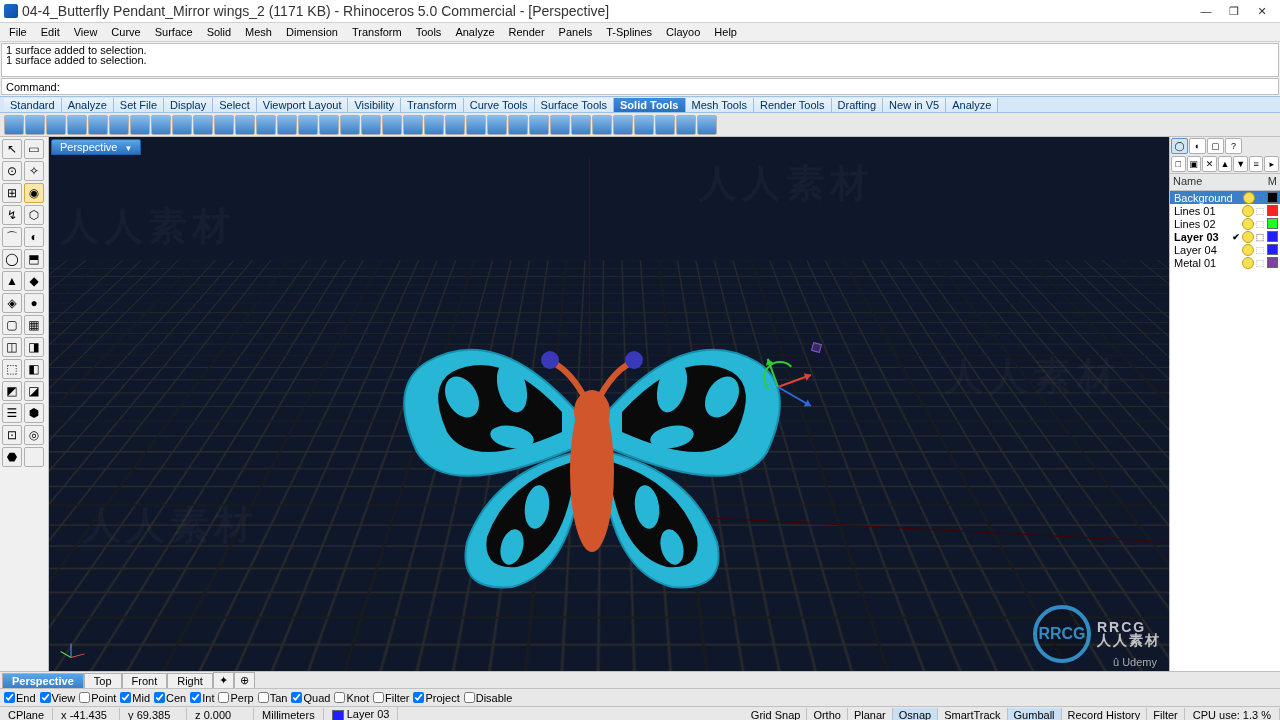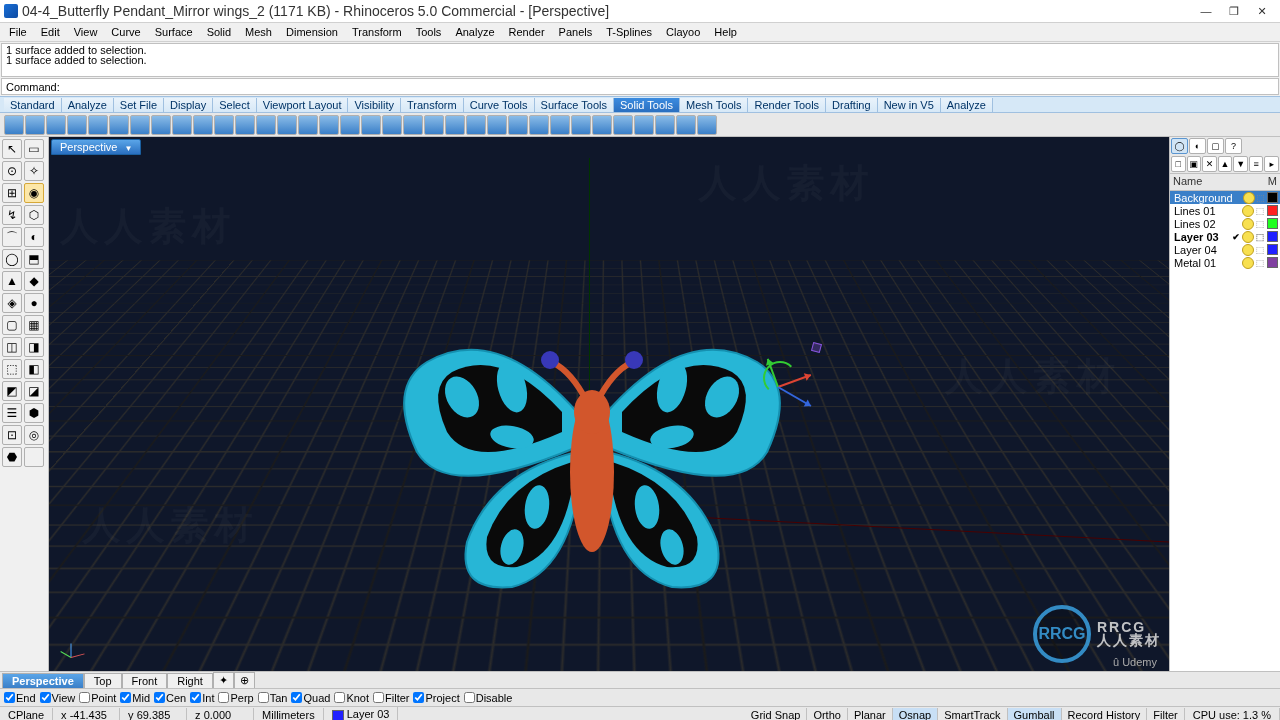--- a/index.html
+++ b/index.html
@@ -10,21 +10,21 @@
 .win-btn{width:28px;height:20px;display:flex;align-items:center;justify-content:center;cursor:pointer;font-size:11px;color:#333}
 .win-btn.close{background:none}
 .menubar{height:18px;background:#f0f0f0;display:flex;align-items:center;padding:0 2px;font-size:11px;border-bottom:1px solid #d0d0d0}
 .menu-item{padding:1px 7px;cursor:default}
 .cmdhist{background:#fff;border:1px solid #c0c0c0;margin:1px;padding:1px 4px;font-size:11px;color:#000;height:30px;overflow:hidden;line-height:10px}
 .cmdline{background:#fff;border:1px solid #c0c0c0;margin:0 1px 1px 1px;padding:1px 4px;font-size:11px;display:flex;align-items:center;height:13px}
 .cmdline-label{margin-right:16px}
 .cmdline-input{border:none;outline:none;flex:1;font-size:11px}
 .tabs-row{height:15px;background:#d6e8f7;display:flex;align-items:center;padding-left:4px;font-size:11px;border-top:1px solid #a0c0e0;border-bottom:1px solid #a0c0e0}
 .ttab{padding:1px 6px;border-right:1px solid #a0c0e0;cursor:default;color:#003366;background:linear-gradient(#eaf3fb,#d6e8f7)}
-.ttab.active{background:linear-gradient(#3c8ce0,#2a6fc0);color:#fff;font-weight:normal}
+.ttab.active{background:linear-gradient(#3c8ce0,#2a6fc0);color:#fff;font-weight:bold}
 .toolbar-row{height:21px;background:#e8e8e8;display:flex;align-items:center;gap:1px;padding:1px 4px;border-bottom:1px solid #c0c0c0}
 .tbtn{width:18px;height:18px;border:1px solid #b0b0b0;border-radius:2px;background:linear-gradient(#f8f8f8,#d8d8d8);cursor:pointer;display:inline-block}
 .tbtn.blue{background:linear-gradient(#8abce8,#3a7fc8)}
 .main-area{display:flex;height:534px}
 .left-tools{width:44px;background:#f0f0f0;border-right:1px solid #c0c0c0;display:flex;flex-wrap:wrap;align-content:flex-start;padding:2px;gap:2px}
 .lt{width:18px;height:18px;border:1px solid #b0b0b0;border-radius:2px;cursor:pointer;display:inline-flex;align-items:center;justify-content:center;font-size:12px}
 .lt.sel{background:#fce7a8;border-color:#d6a838}
 .viewport-wrap{flex:1;position:relative;background:#f0f0f0;padding:0}
 .vp-tab{position:absolute;top:2px;left:2px;background:linear-gradient(#5aa5e8,#2a6fc0);color:#fff;padding:1px 8px;font-size:11px;border:1px solid #1a5fa0;border-radius:2px 2px 0 0;z-index:5}
 .vp-tab-arrow{display:inline-block;margin-left:4px;font-size:8px}

